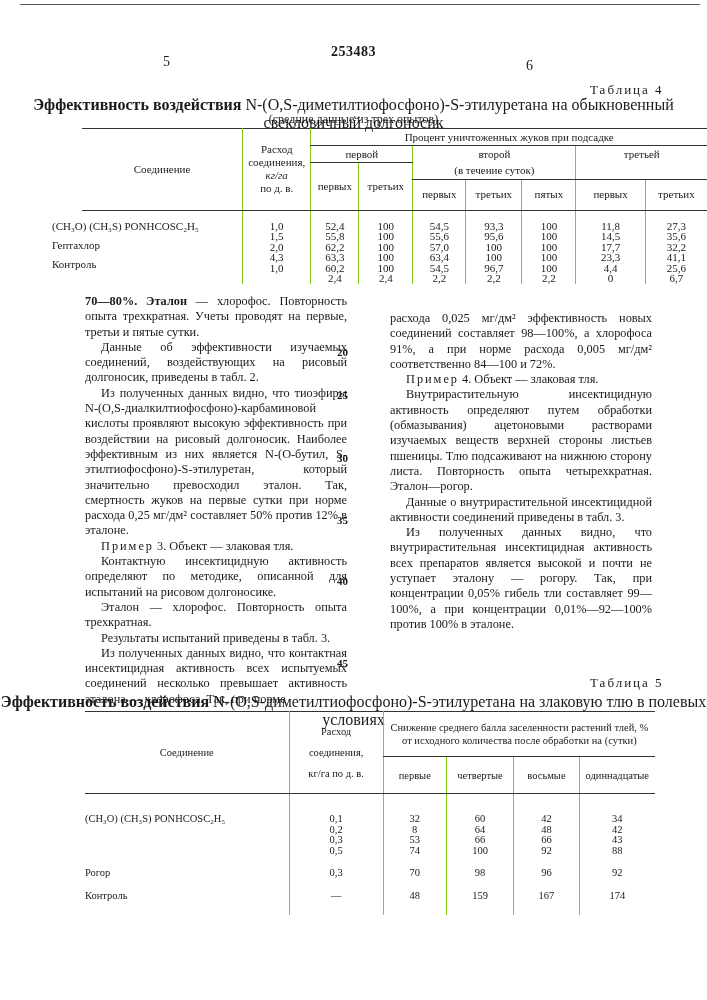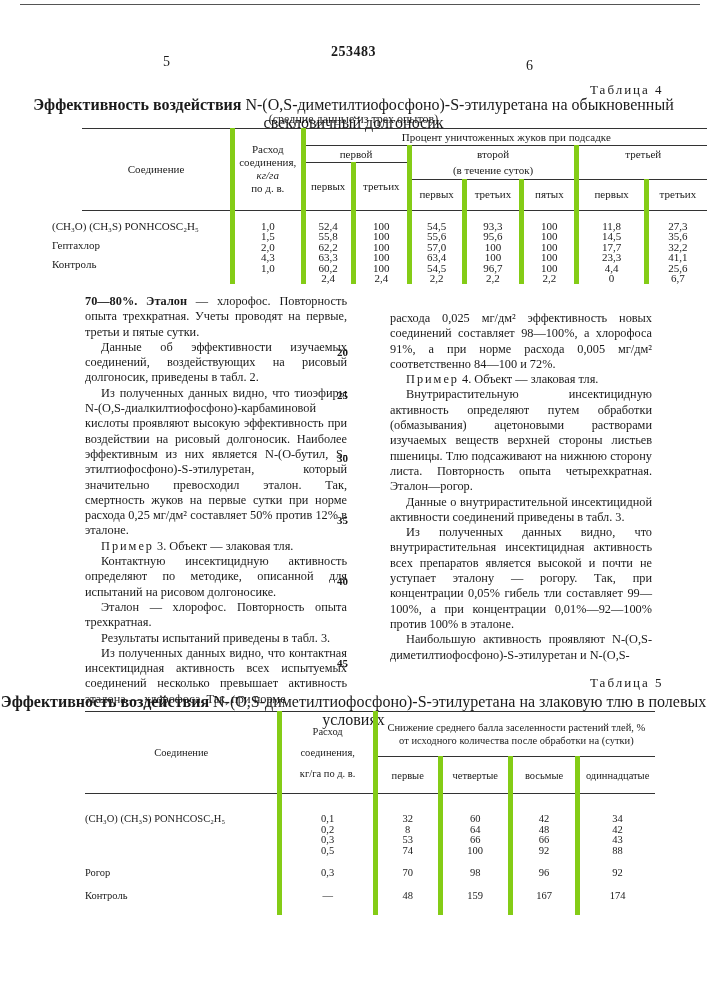--- a/index.html
+++ b/index.html
@@ -10,21 +10,21 @@
   .patent-no { position: absolute; top: 44px; left: 0; width: 707px; text-align: center; font-size: 14px; font-weight: bold; letter-spacing: 0.5px; }
   .tabno { position: absolute; font-size: 13px; letter-spacing: 2px; }
   .ttitle { position: absolute; left: 0; width: 707px; text-align: center; font-size: 16px; }
   .ttitle b { font-weight: bold; }
   .tsub { position: absolute; left: 0; width: 707px; text-align: center; font-size: 12px; }
 
   table.t { position: absolute; border-collapse: collapse; font-size: 11px; }
   table.t th { font-weight: normal; text-align: center; vertical-align: middle; padding: 0 2px; line-height: 13px; }
   table.t td { vertical-align: top; line-height: 10.5px; padding: 0; }
   .hr { border-top: 1.5px solid #333; }
-  .vb { border-left: 5px solid #84cc16; }
+  .vb { border-left: 1px solid #84cc16; }
   .bb { border-bottom: 1px solid #333; }
   .num { text-align: center; }
   .numcol div { height: 10.5px; }
   .cmp div { height: 19px; font-size: 11px; }
 
   .col { position: absolute; font-size: 12.3px; line-height: 15.3px; text-align: justify; }
   .col p { margin: 0; text-indent: 16px; }
   .col p.noind { text-indent: 0; }
   .spaced { letter-spacing: 2px; }
   .lnum { position: absolute; left: 337px; font-size: 11px; font-weight: bold; }
@@ -160,21 +160,20 @@
 <div class="lnum" style="top:514px;">35</div>
 <div class="lnum" style="top:575px;">40</div>
 <div class="lnum" style="top:657px;">45</div>
 
 <div class="col" style="left:390px;top:311px;width:262px;">
   <p class="noind">расхода 0,025 мг/дм² эффективность новых соединений составляет 98—100%, а хлорофоса 91%, а при норме расхода 0,005 мг/дм² соответственно 84—100 и 72%.</p>
   <p><span class="spaced">Пример</span><span> 4. Объект — злаковая тля.</span></p>
   <p>Внутрирастительную инсектицидную активность определяют путем обработки (обмазывания) ацетоновыми растворами изучаемых веществ верхней стороны листьев пшеницы. Тлю подсаживают на нижнюю сторону листа. Повторность опыта четырехкратная. Эталон—рогор.</p>
   <p>Данные о внутрирастительной инсектицидной активности соединений приведены в табл. 3.</p>
   <p>Из полученных данных видно, что внутрирастительная инсектицидная активность всех препаратов является высокой и почти не уступает эталону — рогору. Так, при концентрации 0,05% гибель тли составляет 99—100%, а при концентрации 0,01%—92—100% против 100% в эталоне.</p>
-  <p>Наибольшую активность проявляют N-(O,S-диметилтиофосфоно)-S-этилуретан и N-(O,S-</p>
 </div>
 
 <div class="tabno" style="left:590px;top:675px;">Таблица 5</div>
 <div class="ttitle" style="top:693px;"><b>Эффективность воздействия</b><span> N-(O,S-диметилтиофосфоно)-S-этилуретана на злаковую тлю в полевых условиях</span></div>
 
 <table class="t" style="left:85px;top:711px;width:570px;font-size:10.5px;">
   <tbody>
       <tr class="hr">
     <th rowspan="2" class="bb" style="width:210px;">Соединение</th>
     <th rowspan="2" class="vb bb" style="width:92px;line-height:21px;">

